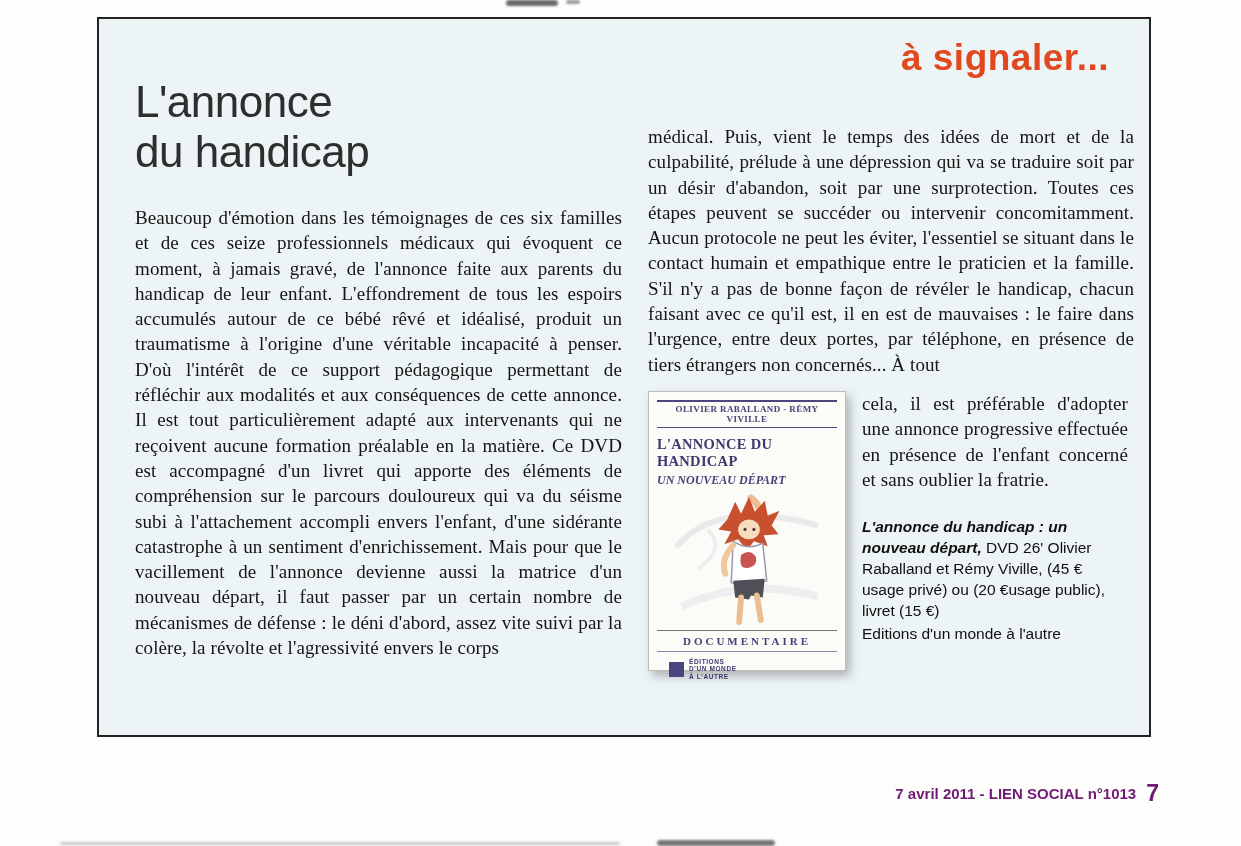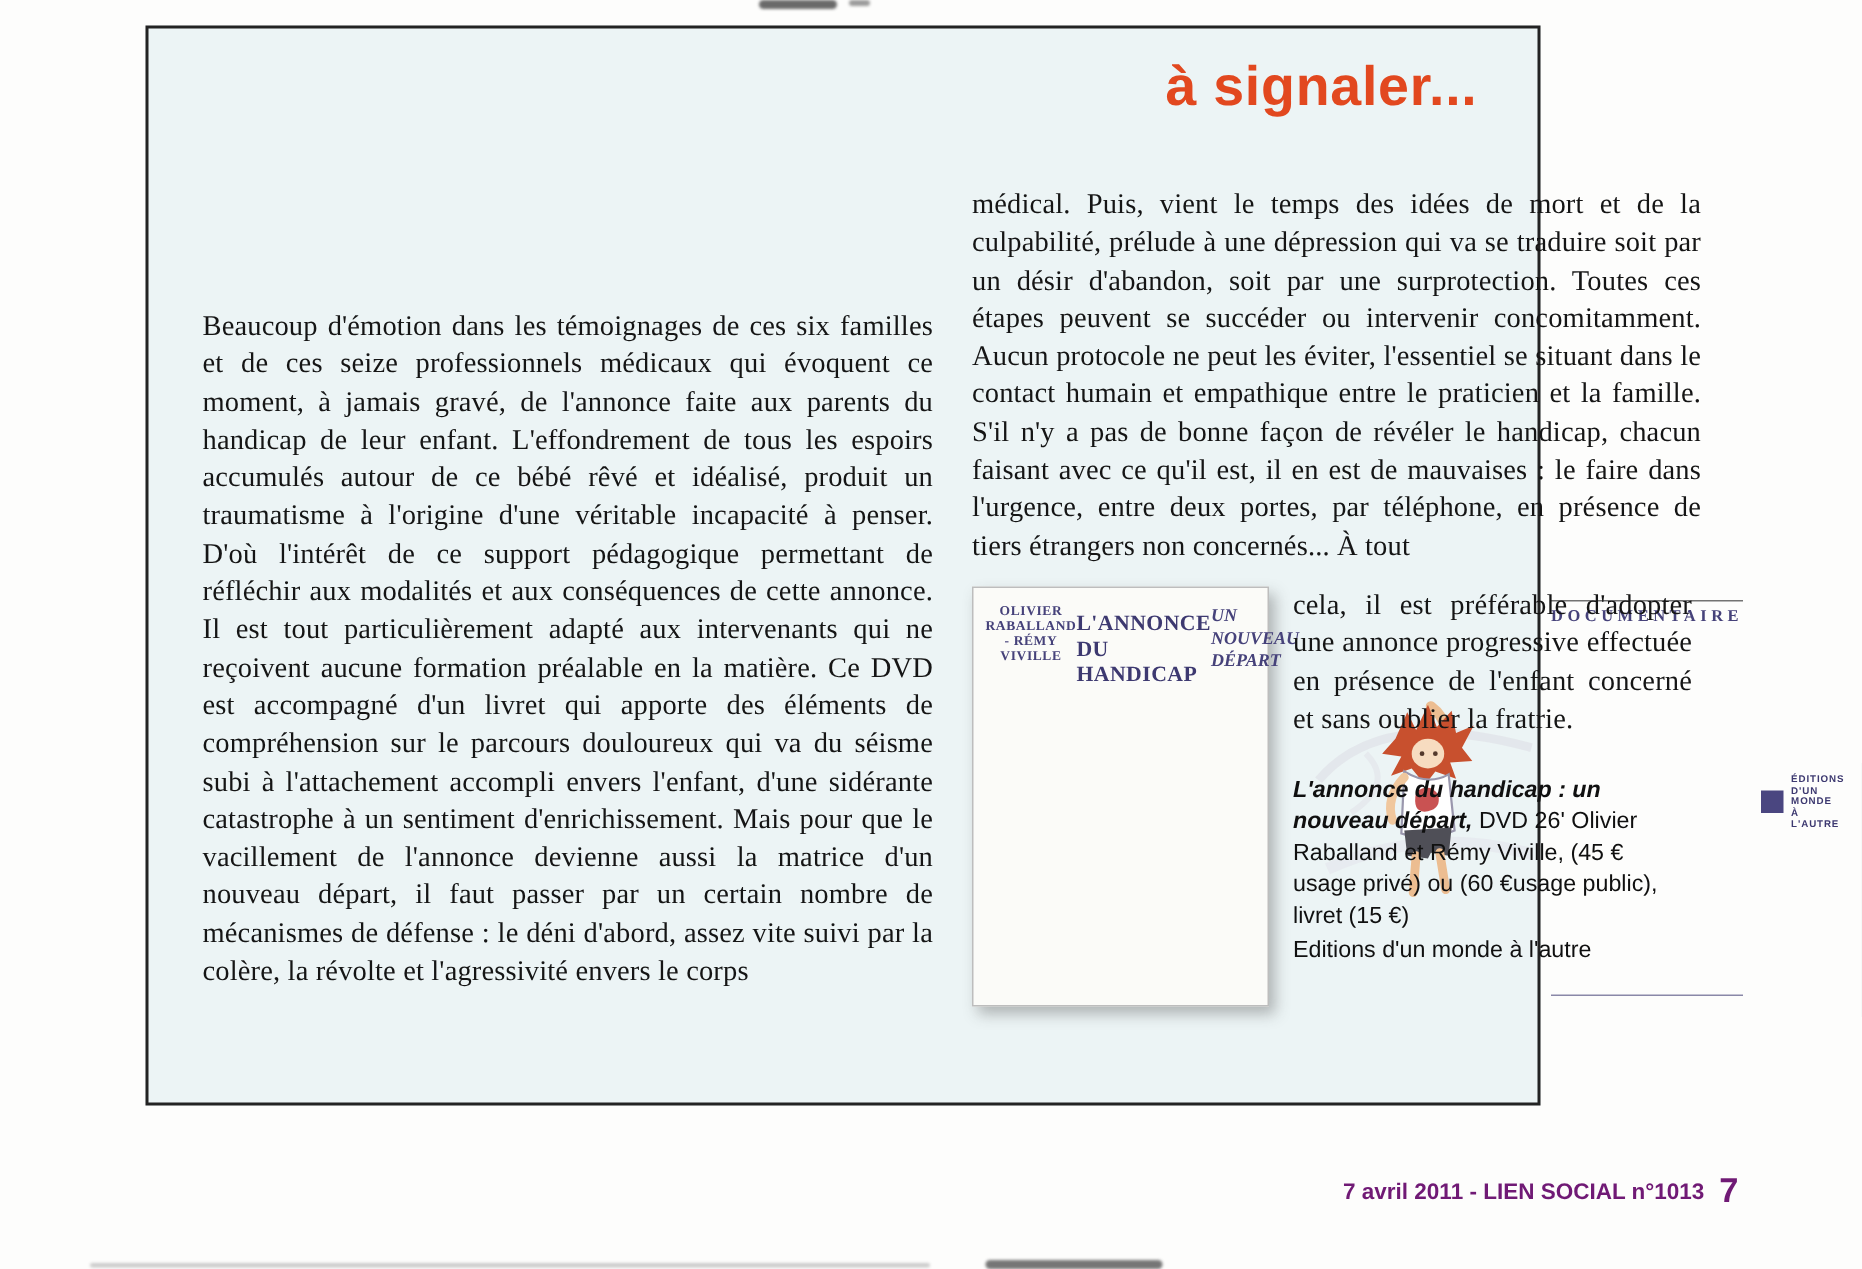--- a/index.html
+++ b/index.html
@@ -15,21 +15,21 @@
   
   .artifact { position: absolute; background: #3a3a3a; border-radius: 3px; opacity: .75; filter: blur(1px); }
   .artifact.top { left: 506px; top: 0; width: 52px; height: 6px; }
   .artifact.top2 { left: 566px; top: 0; width: 14px; height: 4px; opacity:.5;}
   .artifact.bottom { left: 657px; top: 840px; width: 118px; height: 6px; background:#4a4a4a; }
   .artifact.bottom2 { left: 60px; top: 842px; width: 560px; height: 3px; opacity:.25; }
 
   .frame {
     position: absolute;
     left: 97px; top: 17px;
-    width: 930px; height: 720px;
+    width: 1054px; height: 720px;
     background: #ecf4f5;
     border: 2px solid #232323;
   }
 
   .signal {
     position: absolute;
     top: 18px; right: 40px;
     font-family: "Liberation Sans", sans-serif;
     font-weight: 700;
     font-size: 37px;
@@ -67,21 +67,21 @@
 
   
   .dvd-photo {
     flex: 0 0 198px;
     width: 198px; height: 280px;
     background: #fbfbf8;
     border: 1px solid #bdbdbd;
     box-shadow: 4px 5px 9px rgba(60,60,60,0.35);
     padding: 8px 8px 6px 8px;
     color: #46427a;
-    display: flex; flex-direction: row;
+    display: flex; flex-direction: column;
   }
   .dvd-rule { border-top: 2px solid #4a4680; height: 0; }
   .dvd-rule.thin { border-top-width: 1px; }
   .dvd-authors {
     font-size: 9px; font-weight: bold; text-align: center;
     letter-spacing: 0.4px; padding: 2px 0 3px 0;
   }
   .dvd-title {
     font-size: 14.5px; font-weight: bold; text-align: left;
     letter-spacing: 0.3px; margin-top: 8px; color: #3d3970;
@@ -129,20 +129,24 @@
 
 <div class="artifact top"></div>
 <div class="artifact top2"></div>
 <div class="artifact bottom"></div>
 <div class="artifact bottom2"></div>
 
 <div class="frame">
 
   <div class="signal">à signaler...</div>
 
+  <h1 class="title">
+    <span>L'annonce</span><br>
+    <span>du handicap</span>
+  </h1>
 
   <div class="col col-left">
     <p class="body-text">Beaucoup d'émotion dans les témoignages de ces six familles et de ces seize professionnels médicaux qui évoquent ce moment, à jamais gravé, de l'annonce faite aux parents du handicap de leur enfant. L'effondrement de tous les espoirs accumulés autour de ce bébé rêvé et idéalisé, produit un traumatisme à l'origine d'une véritable incapacité à penser. D'où l'intérêt de ce support pédagogique permettant de réfléchir aux modalités et aux conséquences de cette annonce. Il est tout particulièrement adapté aux intervenants qui ne reçoivent aucune formation préalable en la matière. Ce DVD est accompagné d'un livret qui apporte des éléments de compréhension sur le parcours douloureux qui va du séisme subi à l'attachement accompli envers l'enfant, d'une sidérante catastrophe à un sentiment d'enrichissement. Mais pour que le vacillement de l'annonce devienne aussi la matrice d'un nouveau départ, il faut passer par un certain nombre de mécanismes de défense : le déni d'abord, assez vite suivi par la colère, la révolte et l'agressivité envers le corps</p>
   </div>
 
   <div class="col col-right">
     <p class="body-text">médical. Puis, vient le temps des idées de mort et de la culpabilité, prélude à une dépression qui va se traduire soit par un désir d'abandon, soit par une surprotection. Toutes ces étapes peuvent se succéder ou intervenir concomitamment. Aucun protocole ne peut les éviter, l'essentiel se situant dans le contact humain et empathique entre le praticien et la famille. S'il n'y a pas de bonne façon de révéler le handicap, chacun faisant avec ce qu'il est, il en est de mauvaises : le faire dans l'urgence, entre deux portes, par téléphone, en présence de tiers étrangers non concernés... À tout</p>
 
     <div class="media-row">
 
@@ -181,21 +185,21 @@
             <div>À L'AUTRE</div>
           </div>
         </div>
       </div>
 
       <div class="wrap-col">
         <p class="body-text">cela, il est préférable d'adopter une annonce progressive effectuée en présence de l'enfant concerné et sans oublier la fratrie.</p>
 
         <div class="caption">
           <p><span class="cap-lead">L'annonce du handicap : un nouveau départ,</span>
-            <span>DVD 26' Olivier Raballand et Rémy Viville, (45 € usage privé) ou (60 €usage public), livret (15 €)</span></p>
+            <span>DVD 26' Olivier Raballand et Rémy Viville, (45 € usage privé) ou (20 €usage public), livret (15 €)</span></p>
           <div>Editions d'un monde à l'autre</div>
         </div>
       </div>
 
     </div>
   </div>
 
 </div>
 
 <div class="footer">

